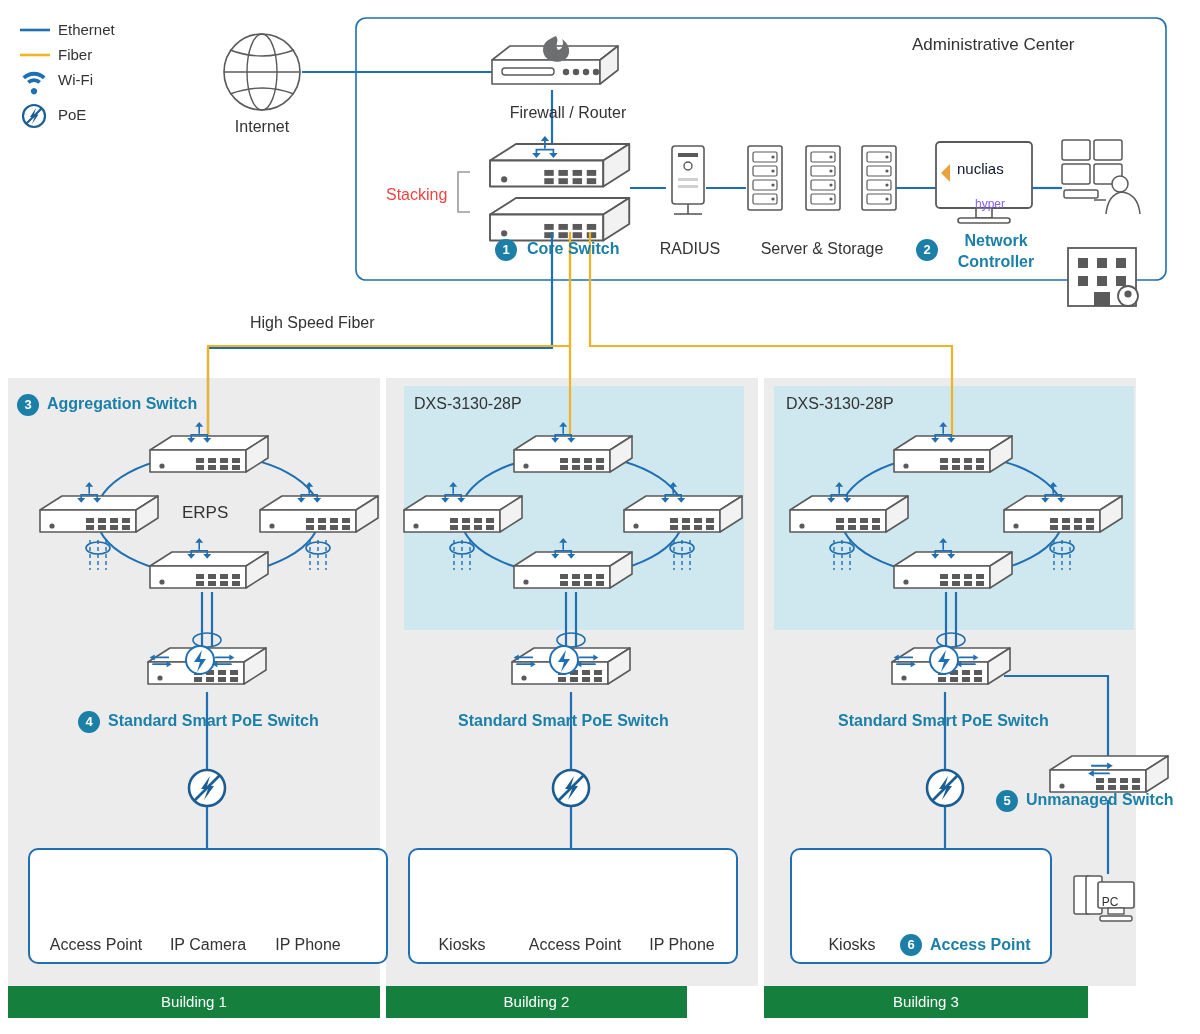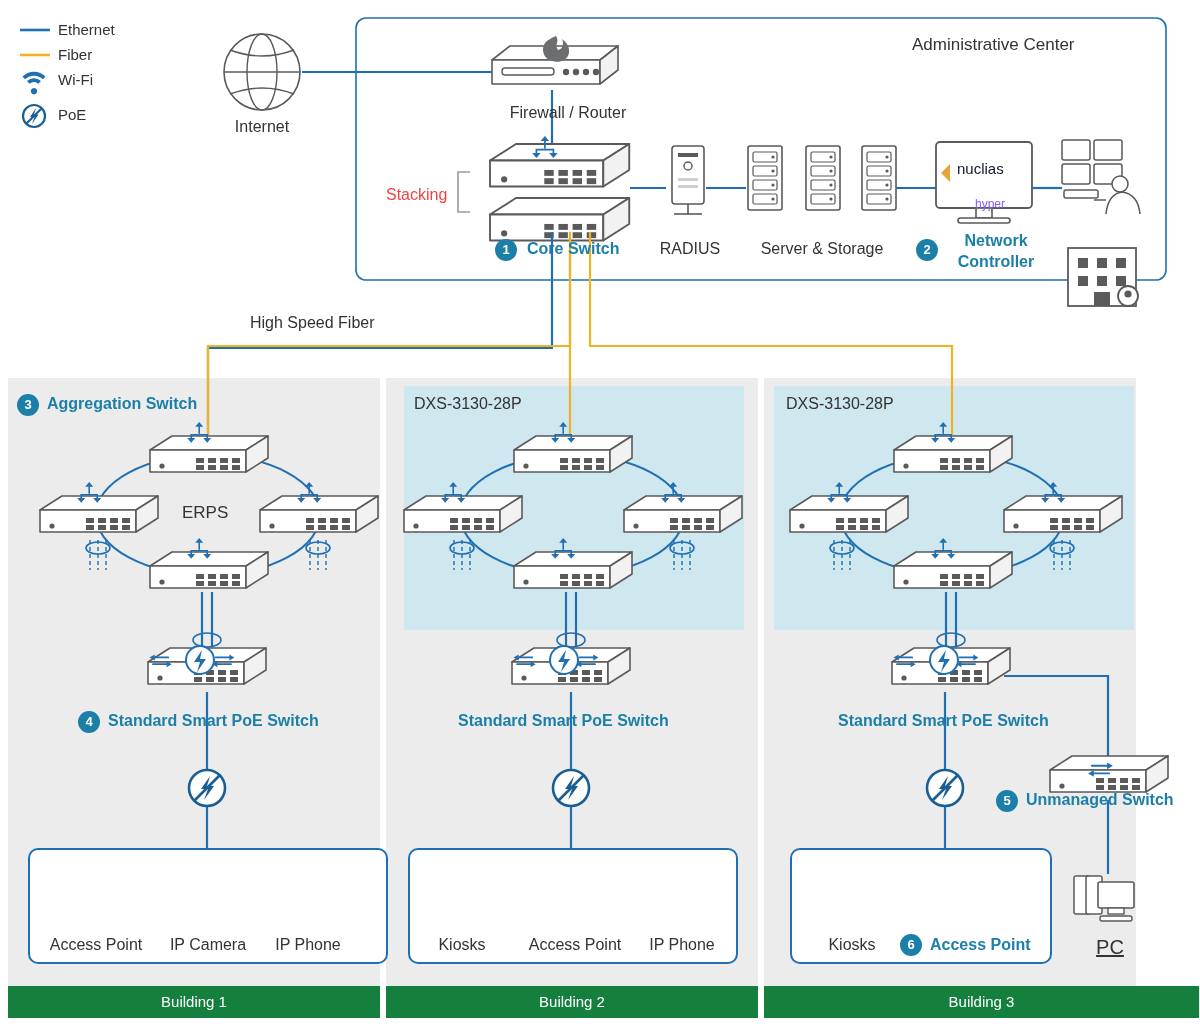--- a/index.html
+++ b/index.html
@@ -608,19 +608,19 @@
   <div class="lbl dark" style="left:786px; top:395px; font-size:16px;">DXS-3130-28P</div>
   <div class="lbl teal" style="left:838px; top:712px; font-size:16px;">Standard Smart PoE Switch</div>
 
   <div class="badge" style="left:996px; top:790px;">5</div>
   <div class="lbl teal" style="left:1026px; top:791px; font-size:16px;">Unmanaged Switch</div>
 
   <div class="devbox" style="left:790px; top:848px; width:262px; height:116px;"></div>
   <div class="lbl dark center" style="left:852px; top:936px; font-size:16px;">Kiosks</div>
   <div class="badge" style="left:900px; top:934px;">6</div>
   <div class="lbl teal" style="left:930px; top:936px; font-size:16px;">Access Point</div>
-  <div class="lbl dark center" style="left:1110px; top:936px; font-size:20px;text-decoration:underline;">PC</div>
+  <div class="lbl dark center" style="left:1110px; top:895px; font-size:12px;">PC</div>
 
   <div class="bldg-band" style="left:8px; top:986px; width:372px;">Building 1</div>
-  <div class="bldg-band" style="left:386px; top:986px; width:372px;">Building 2</div>
-  <div class="bldg-band" style="left:764px; top:986px; width:435px;">Building 3</div>
+  <div class="bldg-band" style="left:386px; top:986px; width:301px;">Building 2</div>
+  <div class="bldg-band" style="left:764px; top:986px; width:324px;">Building 3</div>
 
 </div>
 
 </body></html>

